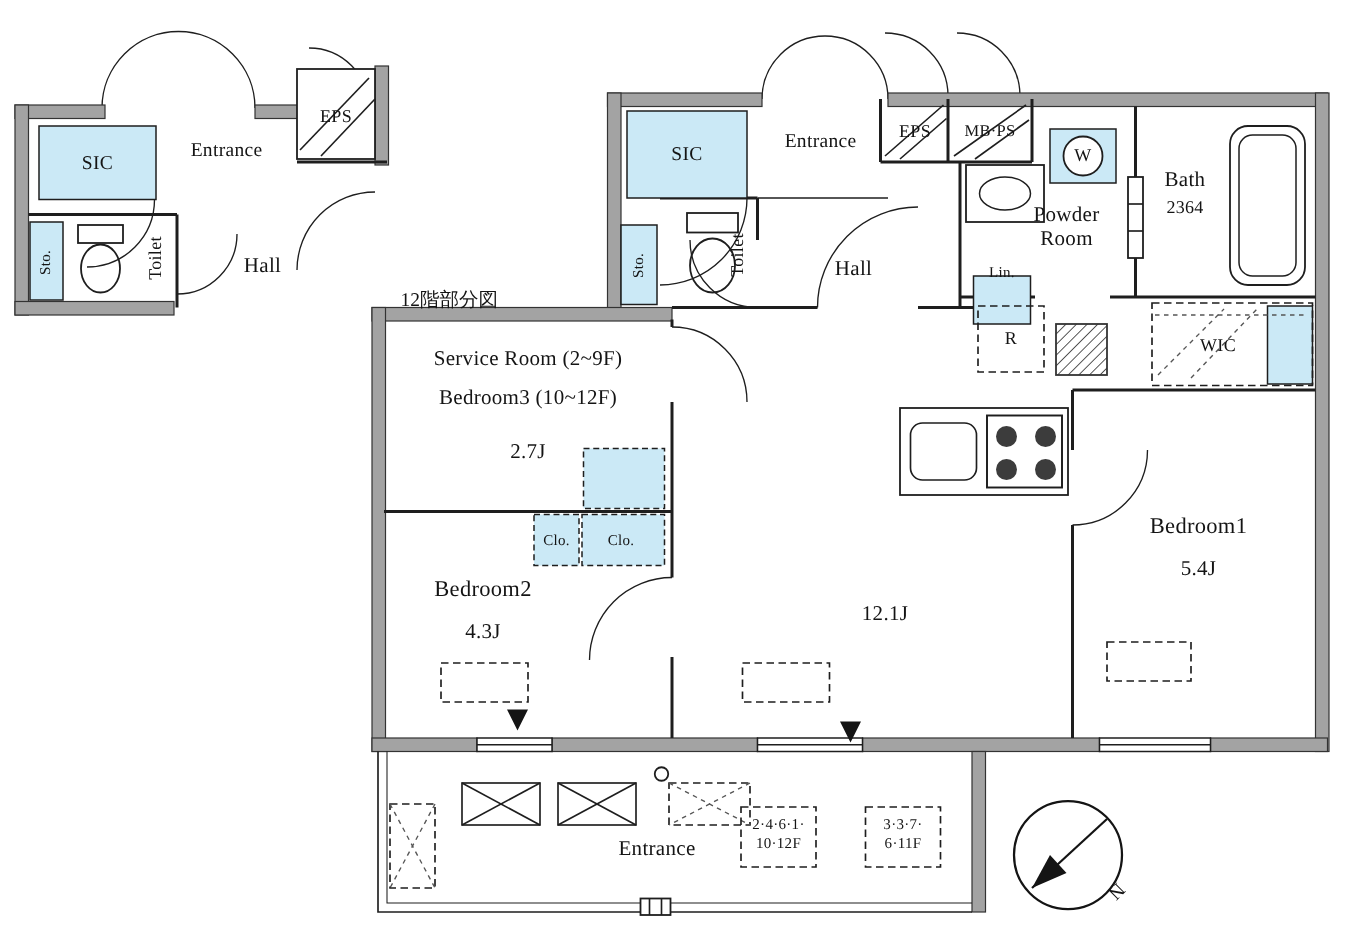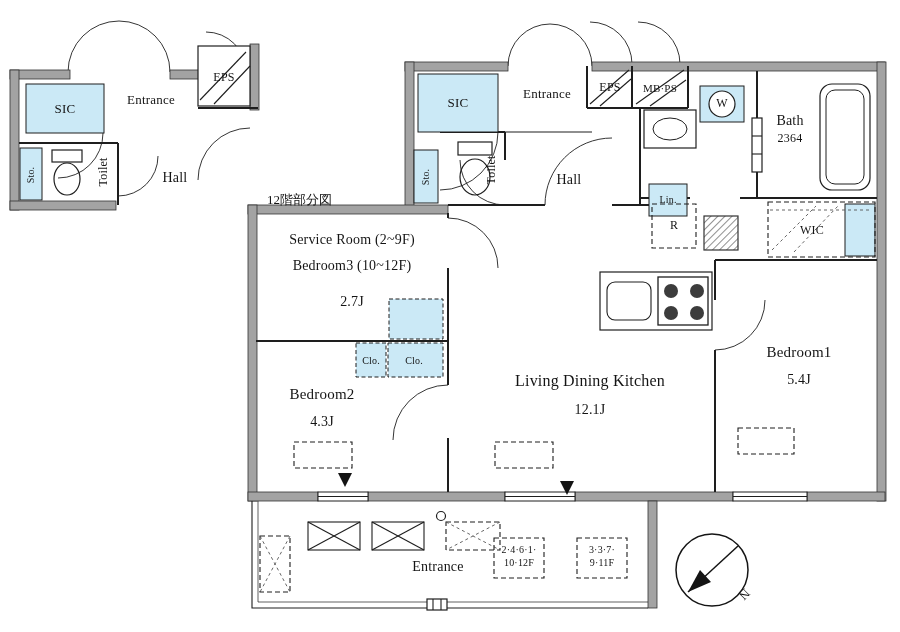--- a/index.html
+++ b/index.html
@@ -221,39 +221,39 @@
 <div class="lbl s14" style="left:175px;top:178px">Hall</div>
 <div class="raw s13" style="left:267px;top:191px">12階部分図</div>
 
 <div class="lbl s13" style="left:458px;top:103px">SIC</div>
 <div class="lbl s13" style="left:547px;top:94px">Entrance</div>
 <div class="lbl s12" style="left:610px;top:88px">EPS</div>
 <div class="lbl s11" style="left:660px;top:88px">MB·PS</div>
 <div class="lbl s12" style="left:722px;top:104px">W</div>
 <div class="lbl s14" style="left:790px;top:121px">Bath</div>
 <div class="lbl s12" style="left:790px;top:139px">2364</div>
+<div class="lbl s14 wrap" style="left:711px;top:152px">Powder Room</div>
 <div class="lbl v s12" style="left:492px;top:170px">Toilet</div>
 <div class="lbl v s10" style="left:426px;top:177px">Sto.</div>
 <div class="lbl s14" style="left:569px;top:180px">Hall</div>
-<div class="lbl s10" style="left:668px;top:200px">Lin.</div>
+<div class="lbl s10" style="left:668px;top:182px">Lin.</div>
 <div class="lbl s12" style="left:812px;top:231px">WIC</div>
 <div class="lbl s14" style="left:352px;top:240px">Service Room (2~9F)</div>
 <div class="lbl s14" style="left:352px;top:266px">Bedroom3 (10~12F)</div>
 <div class="lbl s14" style="left:352px;top:302px">2.7J</div>
 <div class="lbl s15" style="left:322px;top:394px">Bedroom2</div>
 <div class="lbl s14" style="left:322px;top:422px">4.3J</div>
 <div class="lbl s9" style="left:371px;top:361px">Clo.</div>
 <div class="lbl s9" style="left:414px;top:361px">Clo.</div>
-<div class="lbl s16" style="left:590px;top:381px">Living Dining Kitchen</div>
 <div class="lbl s14" style="left:590px;top:410px">12.1J</div>
 <div class="lbl s15" style="left:799px;top:352px">Bedroom1</div>
 <div class="lbl s14" style="left:799px;top:380px">5.4J</div>
 <div class="lbl s12" style="left:674px;top:226px">R</div>
 
 <div class="lbl s14" style="left:438px;top:567px">Entrance</div>
 <div class="lbl s9" style="left:519px;top:550px">2·4·6·1·</div>
 <div class="lbl s9" style="left:519px;top:563px">10·12F</div>
 <div class="lbl s9" style="left:602px;top:550px">3·3·7·</div>
-<div class="lbl s9" style="left:602px;top:563px">9·11F</div>
+<div class="lbl s9" style="left:602px;top:563px">6·11F</div>
 
 <div class="lbl r135 s13" style="left:744px;top:594px">N</div>
 
 </div>
 
 </body></html>

